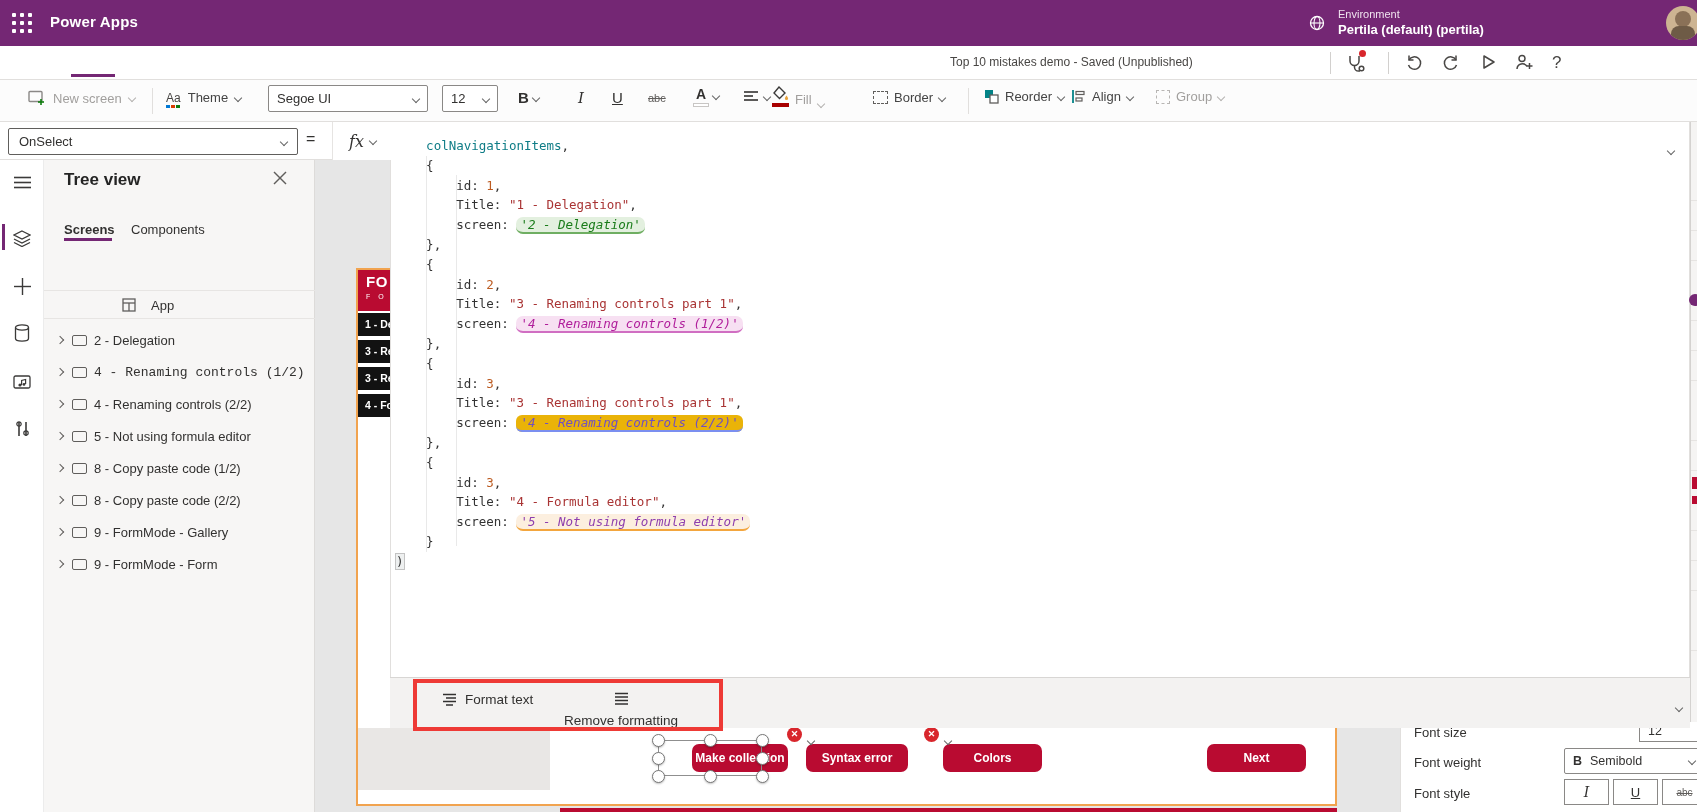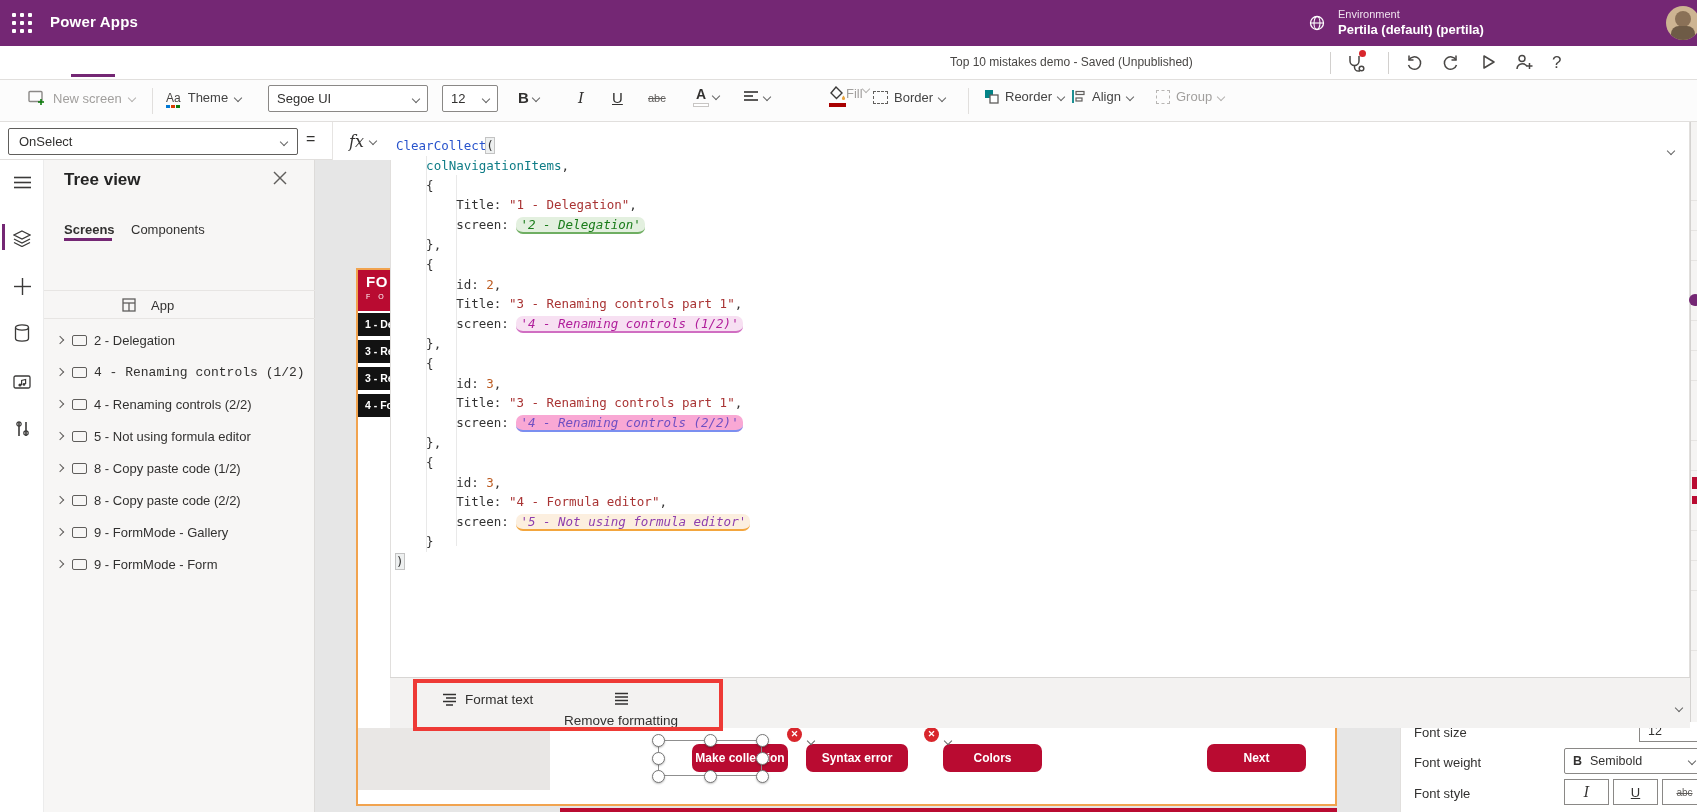--- a/index.html
+++ b/index.html
@@ -77,21 +77,21 @@
   .code-line { height:19.8px; line-height:19.8px; white-space:pre; }
   .tk-fn { color:#2853cc; }
   .tk-var { color:#0e7c86; }
   .tk-num { color:#bc5b21; }
   .tk-str { color:#a93434; }
   .tk-pln { color:#333; }
   .tk-brk { background:#eef0f0; outline:1px solid #c3c3c3; }
   .pill { font-style:italic; border-radius:7px; padding:0 4px; border-bottom:2px solid; }
   .tk-s1 { color:#197b19; background:#e3f0df; border-color:#6fae62; }
   .tk-s2 { color:#b01d9b; background:#f7e0f2; border-color:#d06ec2; }
-  .tk-s3 { color:#6f4fc3; background:#f9a8d4; border-color:#7b8ff0; }
+  .tk-s3 { color:#6f4fc3; background:#eab308; border-color:#7b8ff0;border-radius:6px; }
   .tk-s4 { color:#8e3fae; background:#fcefdf; border-color:#f3a63e; }
   .indent-guide { position:absolute; width:1px; background:#e9e9e9; z-index:11; }
   .collapse-chev { left:1668px; top:140px; z-index:12; }
 
   
   .strip { left:390px; top:677px; width:1300px; height:51px; background:#f3f2f1; border-top:1px solid #d8d6d4; z-index:12; }
   .strip-btn { position:absolute; top:692px; display:flex; align-items:center; gap:8px; font-size:13.5px; color:#323130; z-index:13; cursor:pointer; }
   .annot { left:413px; top:679px; width:310px; height:52px; border:4px solid #ee3a36; z-index:15; pointer-events:none; }
 
   
@@ -242,21 +242,21 @@
   <div class="abs" style="left:743px; top:90px; display:flex; align-items:center; gap:5px; z-index:21; cursor:pointer;">
     <span>
         <svg width="16" height="14" viewBox="0 0 16 14">
           <line x1="1" y1="2" x2="15" y2="2" stroke="#323130" stroke-width="1.6"></line>
           <line x1="1" y1="6" x2="10" y2="6" stroke="#323130" stroke-width="1.6"></line>
           <line x1="1" y1="10" x2="15" y2="10" stroke="#323130" stroke-width="1.6"></line>
         </svg>
       </span>
     <span class="chev"></span>
   </div>
-  <div class="abs" style="left:829px; top:86px; display:flex; align-items:flex-start; z-index:21; cursor:pointer;">
+  <div class="abs" style="left:772px; top:86px; display:flex; align-items:flex-end; gap:6px; z-index:21; cursor:pointer;">
     <span style="display:flex; flex-direction:column; align-items:center; gap:2px;">
       <svg width="17" height="15" viewBox="0 0 17 15">
           <path d="M7 1l6 6-5.5 5.5L2 7z" fill="none" stroke="#3b3a39" stroke-width="1.4"></path>
           <path d="M14.5 9.5c1 1.4 1.6 2.3 1.6 3a1.6 1.6 0 0 1-3.2 0c0-.7.6-1.6 1.6-3z" fill="#e8a33d"></path>
         </svg>
       <span class="swatch" style="width:17px; background:#a80000;"></span>
     </span>
     <span class="tb-label dim">Fill</span>
       <span class="chev dim"></span>
   </div>
@@ -366,23 +366,23 @@
       <div class="cv-btn" style="left: 943px; width: 99px;">Colors</div>
       <div class="err-badge" style="left: 924px;">✕</div>
       <div class="badge-chev" style="left: 945px;"><span class="chev"></span></div>
       <div class="cv-btn" style="left: 1207px; width: 99px;">Next</div>
     </div>
 
   <div class="abs code-panel"></div>
   <div class="abs indent-guide" style="left:426px; top:156px; height:396px;"></div>
   <div class="abs indent-guide" style="left:456px; top:175px; height:371px;"></div>
   <div class="abs code" id="code-block">
-      <div class="code-line"><span class="tk-fn">ClearCollect</span><span class="tk-brk">(</span></div>
       <div class="code-line"><span class="tk-pln">    </span><span class="tk-var">colNavigationItems</span><span class="tk-pln">,</span></div>
       <div class="code-line"><span class="tk-pln">    {</span></div>
+      <div class="code-line"><span class="tk-pln">        id: </span><span class="tk-num">1</span><span class="tk-pln">,</span></div>
       <div class="code-line"><span class="tk-pln">        Title: </span><span class="tk-str">"1 - Delegation"</span><span class="tk-pln">,</span></div>
       <div class="code-line"><span class="tk-pln">        screen: </span><span class="tk-s1 pill">'2 - Delegation'</span></div>
       <div class="code-line"><span class="tk-pln">    },</span></div>
       <div class="code-line"><span class="tk-pln">    {</span></div>
       <div class="code-line"><span class="tk-pln">        id: </span><span class="tk-num">2</span><span class="tk-pln">,</span></div>
       <div class="code-line"><span class="tk-pln">        Title: </span><span class="tk-str">"3 - Renaming controls part 1"</span><span class="tk-pln">,</span></div>
       <div class="code-line"><span class="tk-pln">        screen: </span><span class="tk-s2 pill">'4 - Renaming controls (1/2)'</span></div>
       <div class="code-line"><span class="tk-pln">    },</span></div>
       <div class="code-line"><span class="tk-pln">    {</span></div>
       <div class="code-line"><span class="tk-pln">        id: </span><span class="tk-num">3</span><span class="tk-pln">,</span></div>

